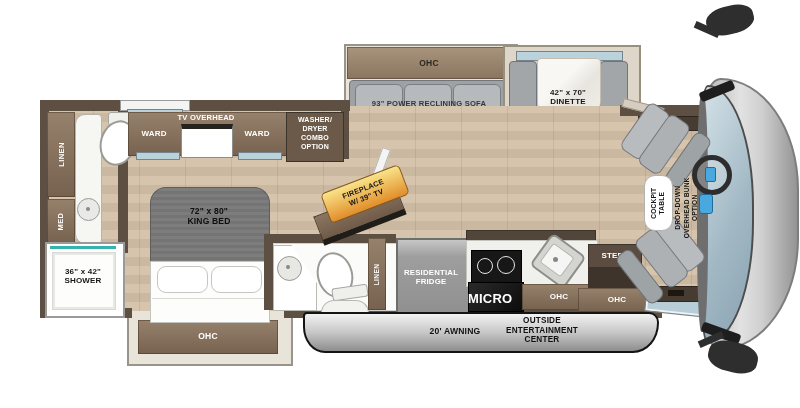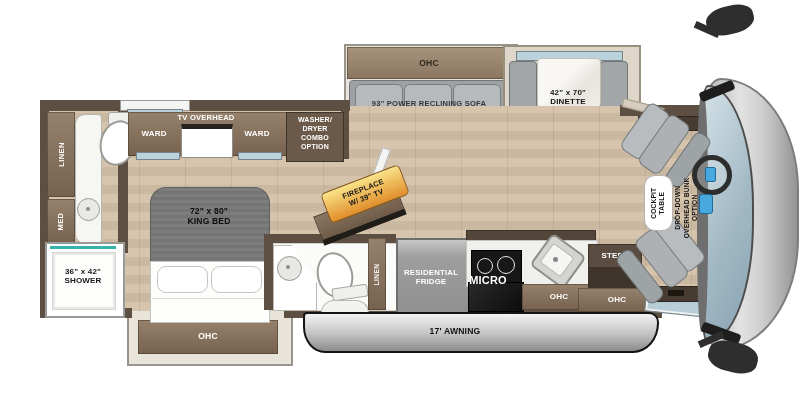--- a/index.html
+++ b/index.html
@@ -142,38 +142,41 @@
   <div class="abs" style="left:396px;top:238px;width:70px;height:76px;border:2px solid #6e6e6e;
               background:linear-gradient(180deg,#c6c6c6,#9e9e9e 22%,#8f8f8f);"></div>
   <div class="lbl w" style="left:396px;top:268px;width:70px;font-size:7.8px;">RESIDENTIAL
 FRIDGE</div>
   <div class="cabd" style="left:466px;top:230px;width:130px;height:12px;"></div>
   <div class="abs" style="left:466px;top:240px;width:130px;height:45px;background:#f0f0ed;border:1px solid #c4c4bf;"></div>
   <div class="abs" style="left:471px;top:250px;width:49px;height:32px;background:#171717;border:1px solid #000;"></div>
   <div class="abs" style="left:477px;top:258px;width:14px;height:14px;border:1.5px solid #e6e6e6;border-radius:50%;"></div>
   <div class="abs" style="left:497px;top:256px;width:16px;height:16px;border:1.5px solid #e6e6e6;border-radius:50%;"></div>
   <div class="abs" style="left:468px;top:282px;width:54px;height:28px;background:linear-gradient(135deg,#2a2a2a,#0c0c0c);border:1px solid #000;"></div>
-  <div class="lbl w" style="left:468px;top:274px;width:40px;font-size:11px;">MICRO</div>
+  <div class="lbl w" style="left:468px;top:291px;width:40px;font-size:13px;">MICRO</div>
   <div class="abs" style="left:537px;top:241px;width:38px;height:36px;transform:rotate(36deg);background:#d4d4d1;border:2px solid #8d8d89;border-radius:6px;"></div>
   <div class="abs" style="left:544px;top:248px;width:24px;height:22px;transform:rotate(36deg);background:#f5f5f3;border:1px solid #b5b5b1;border-radius:3px;"></div>
   <div class="abs" style="left:553px;top:257px;width:5px;height:5px;background:#86868a;border-radius:50%;"></div>
   <div class="cabn" style="left:522px;top:284px;width:74px;height:26px;"></div>
   <div class="lbl w" style="left:522px;top:292px;width:74px;font-size:8px;">OHC</div>
 
   <div class="cabd" style="left:588px;top:244px;width:54px;height:24px;background:#5a4c40;"></div>
   <div class="lbl w" style="left:588px;top:251px;width:54px;font-size:8px;">STEPS</div>
   <div class="abs" style="left:588px;top:268px;width:54px;height:20px;background:#3e342b;"></div>
   <div class="cabn" style="left:578px;top:288px;width:78px;height:24px;"></div>
   <div class="lbl w" style="left:578px;top:295px;width:78px;font-size:8px;">OHC</div>
   <div class="abs" style="left:646px;top:295px;width:66px;height:15px;background:#b7cdd7;border:2px solid #f2f2f2;outline:1px solid #77838a;transform:rotate(6deg);"></div>
 
   <div class="abs" style="left:303px;top:312px;width:352px;height:37px;border:2px solid #141414;
               background:linear-gradient(180deg,#f2f2f2,#c7c7c7 50%,#8d8d8d);
               border-radius:4px 10px 26px 22px / 4px 10px 30px 26px;"></div>
-  <div class="lbl" style="left:400px;top:326px;width:110px;font-size:8.6px;color:#111;">17' AWNING</div>
+  <div class="lbl" style="left:400px;top:326px;width:110px;font-size:8.6px;color:#111;">20' AWNING</div>
+  <div class="lbl" style="left:487px;top:316px;width:110px;font-size:8.2px;color:#111;">OUTSIDE
+ENTERTAINMENT
+CENTER</div>
 
   <div class="abs" style="left:638px;top:116px;width:62px;height:13px;background:#463c31;border:1px solid #2e261e;"></div>
   <div class="abs" style="left:646px;top:120px;width:12px;height:5px;background:#8d857a;"></div>
   <div class="abs" style="left:664px;top:120px;width:16px;height:5px;background:#1c1711;"></div>
   <div class="abs" style="left:650px;top:286px;width:56px;height:14px;background:#463c31;border:1px solid #2e261e;"></div>
   <div class="abs" style="left:656px;top:290px;width:6px;height:6px;background:#b9b1a5;border-radius:50%;"></div>
   <div class="abs" style="left:668px;top:290px;width:16px;height:6px;background:#1c1711;"></div>
 
   <div class="abs" style="left:703px;top:78px;width:92px;height:268px;border:2px solid #7d7d7d;
               background:linear-gradient(90deg,#b5b5b5,#e2e2e2 38%,#cfcfcf 62%,#949494);

